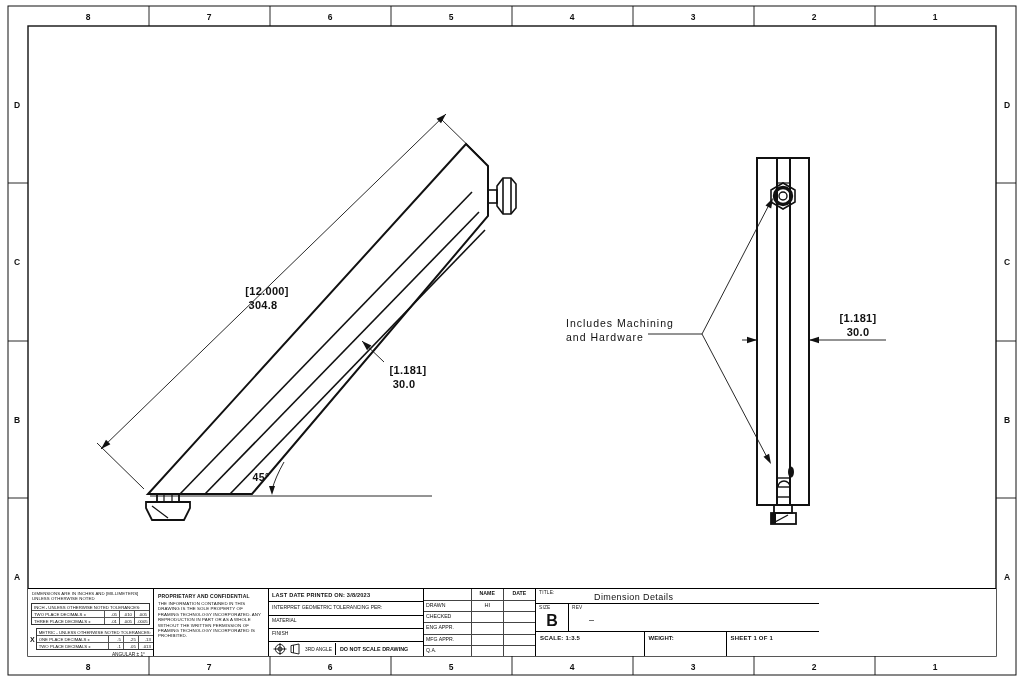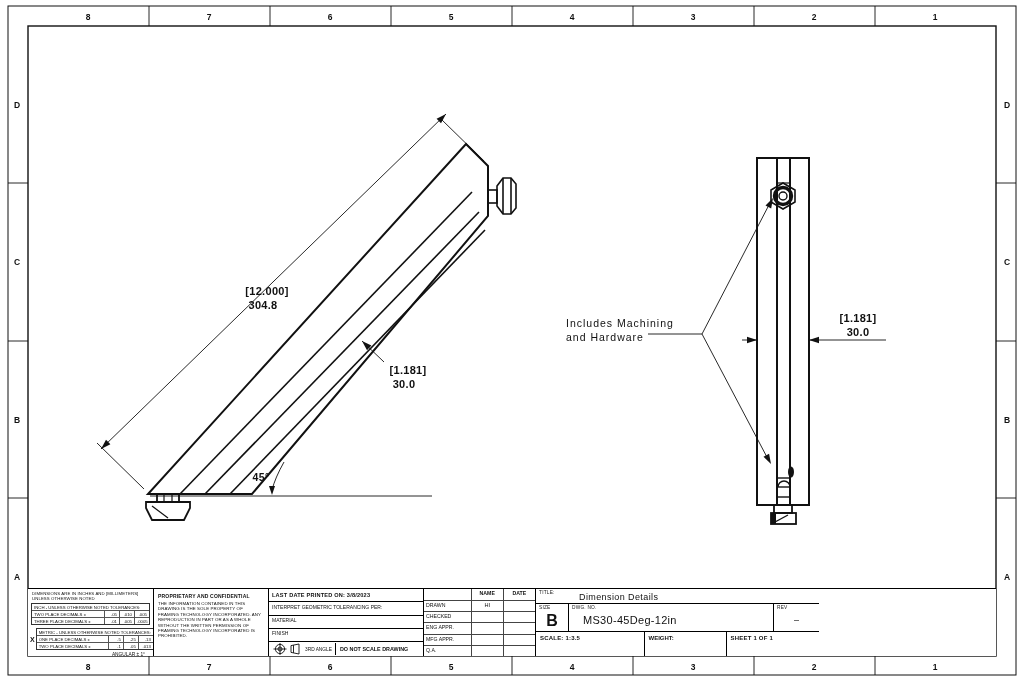--- a/index.html
+++ b/index.html
@@ -53,21 +53,21 @@
   .col-names{width:112px;display:grid;grid-template-columns:42% 29% 29%;grid-template-rows:11px repeat(5,1fr);font-size:5.2px;}
   .nm-cell{border-left:.6px solid #444;border-top:.6px solid #444;padding:1px 2px;overflow:hidden;white-space:nowrap;}
   .nm-cell.c0{border-left:none;}
   .nm-cell.r0{border-top:none;}
   .nm-head{text-align:center;font-weight:600;}
   .nm-val{text-align:center;font-size:5.6px;}
   
   .col-title{width:284px;display:flex;flex-direction:column;}
   .tb-title-row{height:15px;border-bottom:1px solid #000;position:relative;}
   .tb-lbl{position:absolute;top:1px;left:3px;font-size:4.8px;letter-spacing:.2px;color:#222;}
-  .title-text{position:absolute;left:43px;top:3px;font-size:9px;letter-spacing:.4px;}
+  .title-text{position:absolute;left:58px;top:3px;font-size:9px;letter-spacing:.4px;}
   .tb-main-row{height:29px;display:flex;border-bottom:1px solid #000;}
   .size-cell{width:32px;position:relative;}
   .size-val{position:absolute;left:0;right:0;top:8px;text-align:center;font-size:16px;font-weight:700;}
   .dwg-cell{flex:1;border-left:1px solid #000;position:relative;}
   .dwg-val{position:absolute;left:14px;top:10px;font-size:11px;letter-spacing:.3px;}
   .rev-cell{width:46px;border-left:1px solid #000;position:relative;}
   .rev-val{position:absolute;left:0;right:0;top:11px;text-align:center;font-size:9px;}
   .tb-scale-row{height:24px;display:flex;}
   .scale-cell{flex:0 0 38%;position:relative;padding:3px 4px;font-size:6px;font-weight:600;letter-spacing:.2px;}
   .weight-cell{flex:0 0 29%;border-left:1px solid #000;padding:3px 4px;font-size:6px;font-weight:600;}
@@ -321,24 +321,20 @@
   <div class="tb-col col-title">
     <div class="tb-title-row">
       <span class="tb-lbl">TITLE:</span>
       <span class="title-text">Dimension Details</span>
     </div>
     <div class="tb-main-row">
       <div class="size-cell">
         <span class="tb-lbl">SIZE</span>
         <span class="size-val">B</span>
       </div>
-      <div class="dwg-cell">
-        <span class="tb-lbl">DWG. NO.</span>
-        <span class="dwg-val">MS30-45Deg-12in</span>
-      </div>
       <div class="rev-cell">
         <span class="tb-lbl">REV</span>
         <span class="rev-val">–</span>
       </div>
     </div>
     <div class="tb-scale-row">
       <div class="scale-cell">SCALE: 1:3.5</div>
       <div class="weight-cell">WEIGHT:</div>
       <div class="sheet-cell">SHEET 1 OF 1</div>
     </div>

